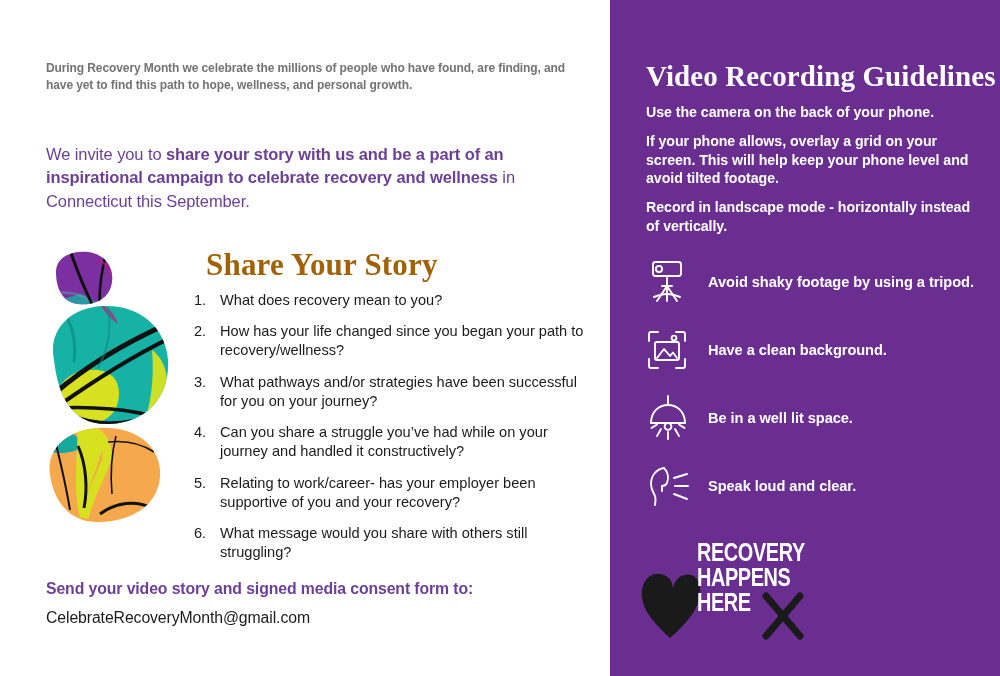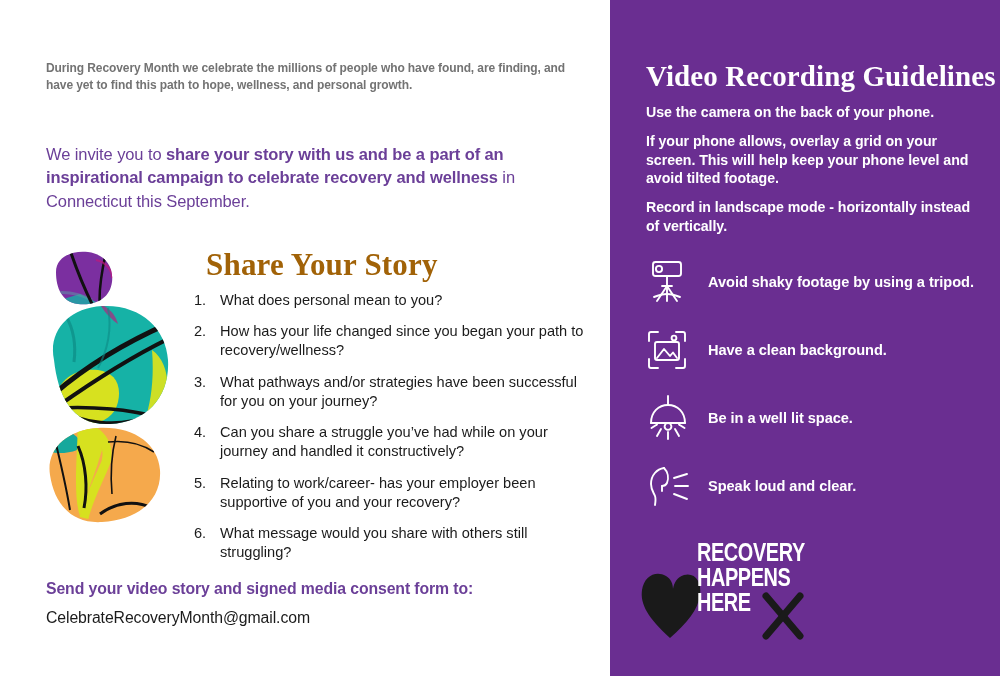--- a/index.html
+++ b/index.html
@@ -153,21 +153,21 @@
           <path d="M60,264 C76,252 96,250 112,258" stroke="#111" stroke-width="3" fill="none"></path>
         </g>
       </svg>
     </div>
 
     <h2 class="sys-title">Share Your Story</h2>
 
     <ol class="qlist">
       <li class="qitem">
         <span class="qnum">1.</span>
-        <span class="qtext">What does personal mean to you?</span>
+        <span class="qtext">What does recovery mean to you?</span>
       </li>
       <li class="qitem">
         <span class="qnum">2.</span>
         <span class="qtext">How has your life changed since you began your path to recovery/wellness?</span>
       </li>
       <li class="qitem">
         <span class="qnum">3.</span>
         <span class="qtext">What pathways and/or strategies have been successful for you on your journey?</span>
       </li>
       <li class="qitem">

